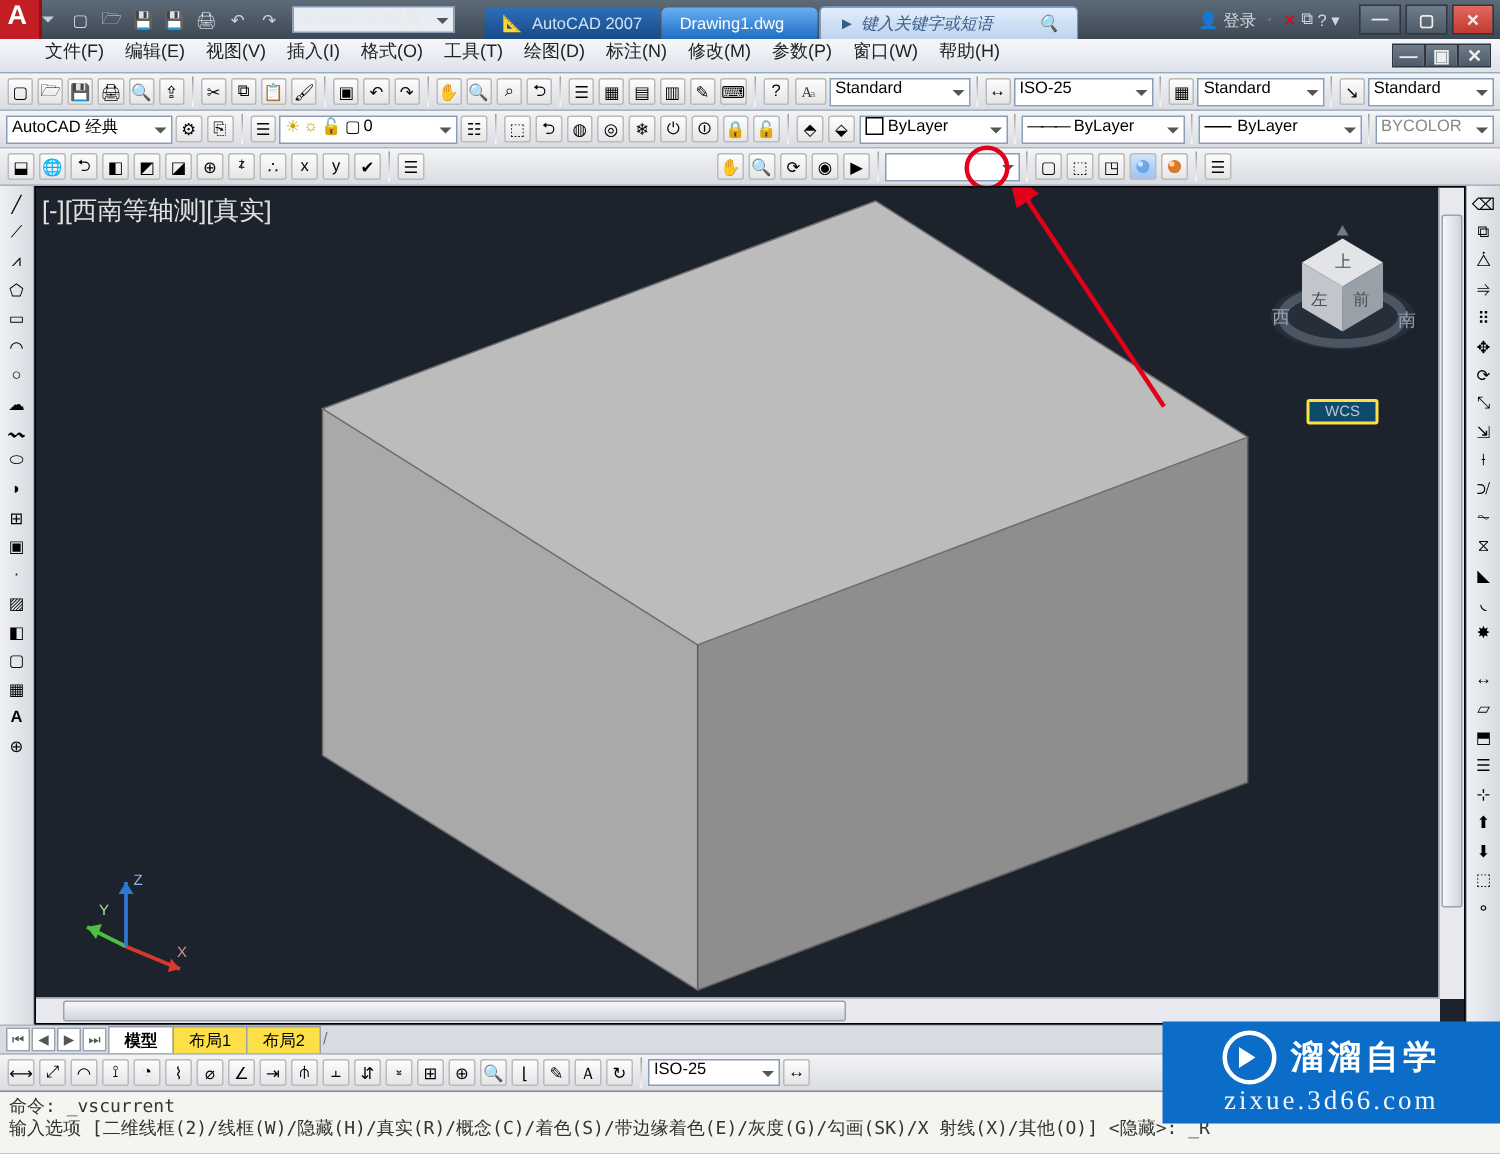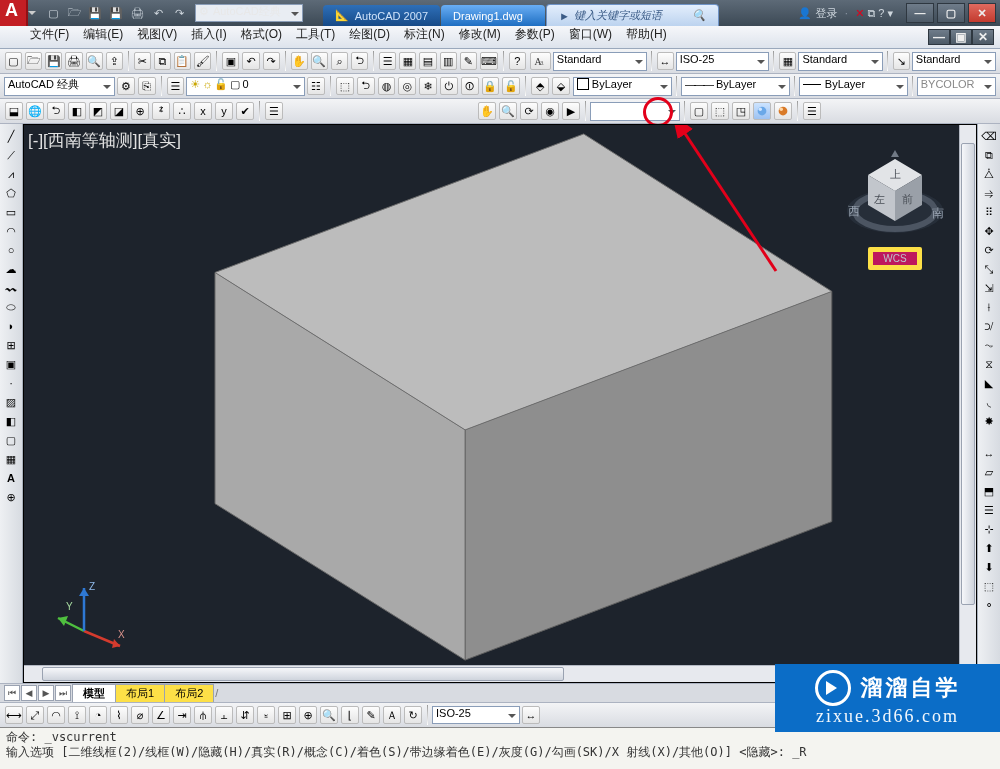--- a/index.html
+++ b/index.html
@@ -60,22 +60,22 @@
   .side-tb{width:22px;background:linear-gradient(90deg,#eef0f3,#d7dbe1);
            border-right:1px solid #a7afbb;display:flex;flex-direction:column;align-items:center;padding-top:3px;gap:1px}
   .side-tb.right{border-right:none;border-left:1px solid #a7afbb}
   .side-tb .btn{width:18px;height:18px;background:transparent;border-color:transparent}
 
   #canvas{flex:1;position:relative;background:#1d232c;border:1px solid #000;overflow:hidden}
   #viewport-label{position:absolute;left:4px;top:4px;color:#e0e0e0;font-size:17px}
   
   #navcube{position:absolute;right:26px;top:20px;width:110px;text-align:center}
   #navcube svg{width:110px;height:100px}
-  #wcs{display:inline-block;margin-top:0;padding:1px 10px;font-size:10px;
-       background:#be185d;color:#bcc4ce;border:5px solid #fde047;border-radius:2px}
+  #wcs{display:inline-block;margin-top:18px;padding:1px 10px;font-size:10px;
+       background:#0c4a6e;color:#bcc4ce;border:2px solid #fde047;border-radius:2px}
 
   
   #anno{position:absolute;left:622px;top:-14px;width:160px;height:180px;pointer-events:none}
   #anno svg{width:160px;height:180px;overflow:visible}
 
   
   #ucs{position:absolute;left:30px;bottom:26px}
 
   
   #hscroll{position:absolute;bottom:0;left:0;right:16px;height:16px;
@@ -97,21 +97,21 @@
 
   
   #dimbar{height:24px;background:linear-gradient(#f3f4f6,#d9dce2);border-top:1px solid #acb3c1;
           display:flex;align-items:center;padding:0 4px;gap:1px}
 
   
   #cmd{height:46px;background:#f4f4f0;border-top:1px solid #888;font:12px/15px Consolas,monospace;
        color:#333;padding:2px 6px;overflow:hidden;white-space:pre}
 
   
-  #watermark{position:absolute;right:0;bottom:37px;width:225px;height:68px;
+  #watermark{position:absolute;right:0;bottom:20px;width:225px;height:68px;
              background:#0b6dc7;color:#fff;display:flex;align-items:center;justify-content:center;
              flex-direction:column;gap:0px;font-family:"Microsoft YaHei"}
   #watermark .big{font-size:22px;letter-spacing:3px;font-weight:600;display:flex;align-items:center;gap:10px}
   #watermark .small{font-size:18px;letter-spacing:2px;opacity:.95}
   #watermark .play{width:30px;height:30px;border:3px solid #fff;border-radius:50%;display:flex;
                    align-items:center;justify-content:center}
   #watermark .play:before{content:'';border:7px solid transparent;border-left:11px solid #fff;margin-left:4px}
 
   
   #hotspot{position:absolute;width:24px;height:24px;border:3px solid #e2001a;border-radius:50%;

